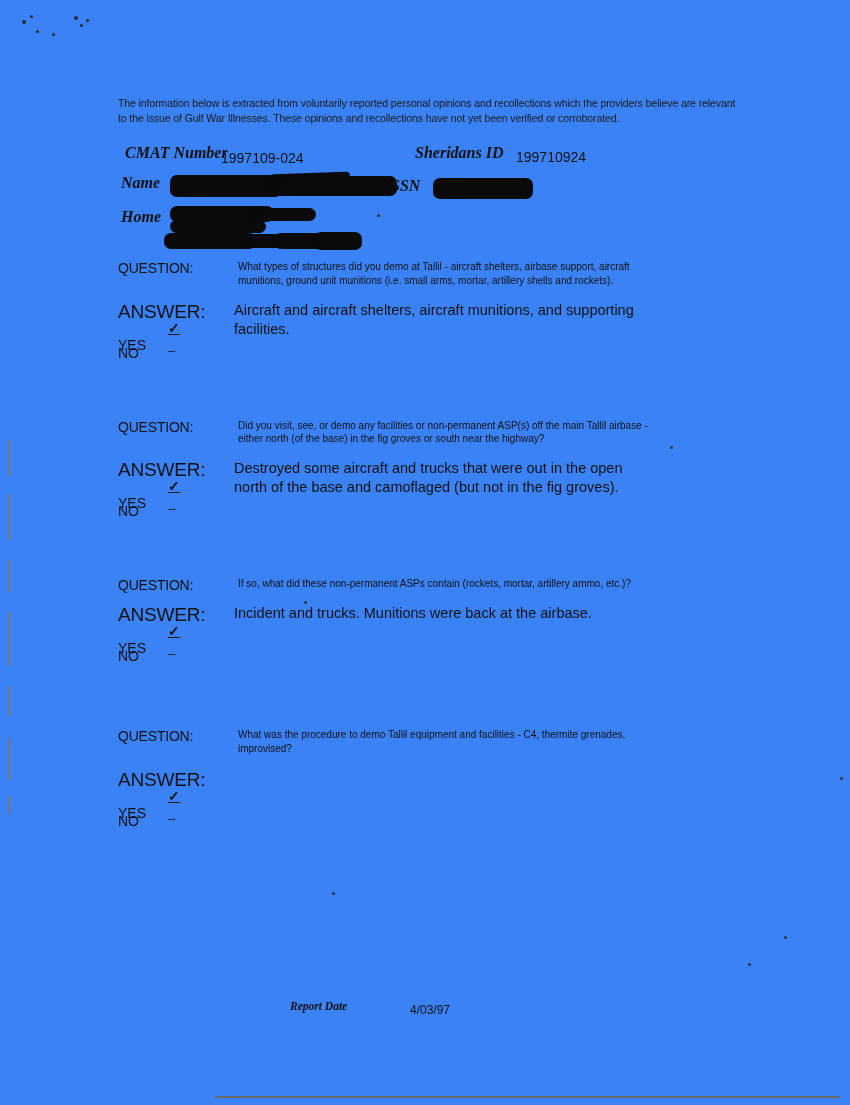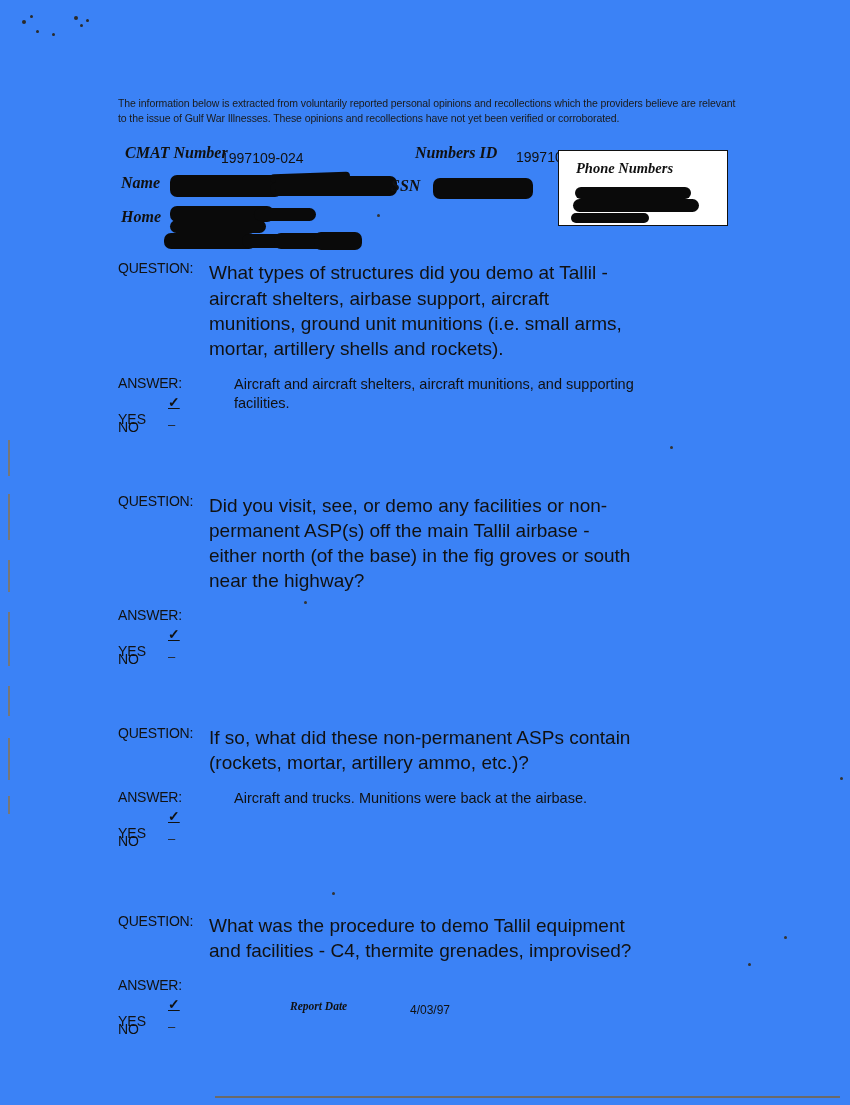--- a/index.html
+++ b/index.html
@@ -110,29 +110,29 @@
   
   .qa { position: relative; margin-top: 10px; }
   .q-label {
     position: absolute;
     left: 0px;
     top: 0px;
     font-size: 14px;
     letter-spacing: -0.2px;
   }
   .q-text {
-    margin-left: 91px;
-    font-size: 19px;
+    margin-left: 120px;
+    font-size: 10px;
     line-height: 1.32;
     width: 430px;
   }
   .a-wrap { position: relative; margin-top: 14px; min-height: 66px; }
   .a-label {
     position: absolute; left: 0px; top: 0px;
-    font-size: 14px; letter-spacing: -0.2px;
+    font-size: 19px; letter-spacing: -0.2px;
   }
   .yes-label { position: absolute; left: 0px; top: 36px; font-size: 14px; }
   .no-label  { position: absolute; left: 0px; top: 44px; font-size: 14px; }
   .yes-mark {
     position: absolute; left: 50px; top: 19px;
     font-size: 14px; font-weight: bold;
     text-decoration: underline;
   }
   .no-mark {
     position: absolute; left: 50px; top: 42px;
@@ -219,39 +219,33 @@
   <div class="dot-mark" style="left:304px;top:601px;"></div>
   <div class="dot-mark" style="left:332px;top:892px;"></div>
 
   <div class="doc">
 
     <div class="disclaimer-top">The information below is extracted from voluntarily reported personal opinions and recollections which the providers believe are relevant to the issue of Gulf War Illnesses.  These opinions and recollections have not yet been verified or corroborated.</div>
 
     <div class="idrow">
       <span class="lbl-italic cmat-label">CMAT  Number</span>
       <span class="val-plain cmat-value">1997109-024</span>
-      <span class="lbl-italic inc-label">Numbers ID</span>
+      <span class="lbl-italic inc-label">Sheridans ID</span>
       <span class="val-plain inc-value">199710924</span>
     </div>
 
     <div class="namerow">
       <span class="lbl-italic name-label">Name</span>
       <div class="redact" style="left:52px;top:3px;width:112px;height:22px;"></div>
       <div class="redact" style="left:152px;top:10px;width:20px;height:14px;"></div>
       <div class="redact" style="left:152px;top:1px;width:80px;height:8px;transform:rotate(-2deg);"></div>
       <div class="redact" style="left:157px;top:4px;width:122px;height:20px;"></div>
       <span class="lbl-italic ssn-label">SSN</span>
       <div class="redact" style="left:315px;top:6px;width:100px;height:21px;"></div>
 
-      <div class="phonebox">
-        <span class="ptitle">Phone Numbers</span>
-        <div class="redact" style="left:16px;top:36px;width:116px;height:12px;"></div>
-        <div class="redact" style="left:14px;top:48px;width:126px;height:13px;"></div>
-        <div class="redact" style="left:12px;top:62px;width:78px;height:10px;"></div>
-      </div>
     </div>
 
     <div class="homerow">
       <span class="lbl-italic home-label">Home</span>
       <div class="redact" style="left:52px;top:0px;width:104px;height:16px;"></div>
       <div class="redact" style="left:52px;top:14px;width:96px;height:13px;"></div>
       <div class="redact" style="left:46px;top:27px;width:92px;height:16px;"></div>
       <div class="redact" style="left:136px;top:2px;width:62px;height:13px;"></div>
       <div class="redact" style="left:124px;top:28px;width:74px;height:14px;"></div>
       <div class="redact" style="left:156px;top:27px;width:60px;height:16px;"></div>
@@ -274,33 +268,34 @@
 
     <div class="qa" style="margin-top:52px;">
       <span class="q-label">QUESTION:</span>
       <div class="q-text">Did you visit, see, or demo any facilities or non-permanent ASP(s) off the main Tallil airbase - either north (of the base) in the fig groves or south near the highway?</div>
       <div class="a-wrap">
         <span class="a-label">ANSWER:</span>
         <span class="yes-label">YES</span>
         <span class="no-label">NO</span>
         <span class="yes-mark">✓</span>
         <span class="no-mark">–</span>
+        <div class="a-text">Destroyed some aircraft and trucks that were out in the open north of the base and camoflaged (but not in the fig groves).</div>
       </div>
     </div>
 
     <div class="qa" style="margin-top:52px;">
       <span class="q-label">QUESTION:</span>
       <div class="q-text">If so, what did these non-permanent ASPs contain (rockets, mortar, artillery ammo, etc.)?</div>
       <div class="a-wrap">
         <span class="a-label">ANSWER:</span>
         <span class="yes-label">YES</span>
         <span class="no-label">NO</span>
         <span class="yes-mark">✓</span>
         <span class="no-mark">–</span>
-        <div class="a-text">Aircraft and trucks.  Munitions were back at the airbase.</div>
+        <div class="a-text">Incident and trucks.  Munitions were back at the airbase.</div>
       </div>
     </div>
 
     <div class="qa" style="margin-top:58px;">
       <span class="q-label">QUESTION:</span>
       <div class="q-text">What was the procedure to demo Tallil equipment and facilities - C4, thermite grenades, improvised?</div>
       <div class="a-wrap">
         <span class="a-label">ANSWER:</span>
         <span class="yes-label">YES</span>
         <span class="no-label">NO</span>

